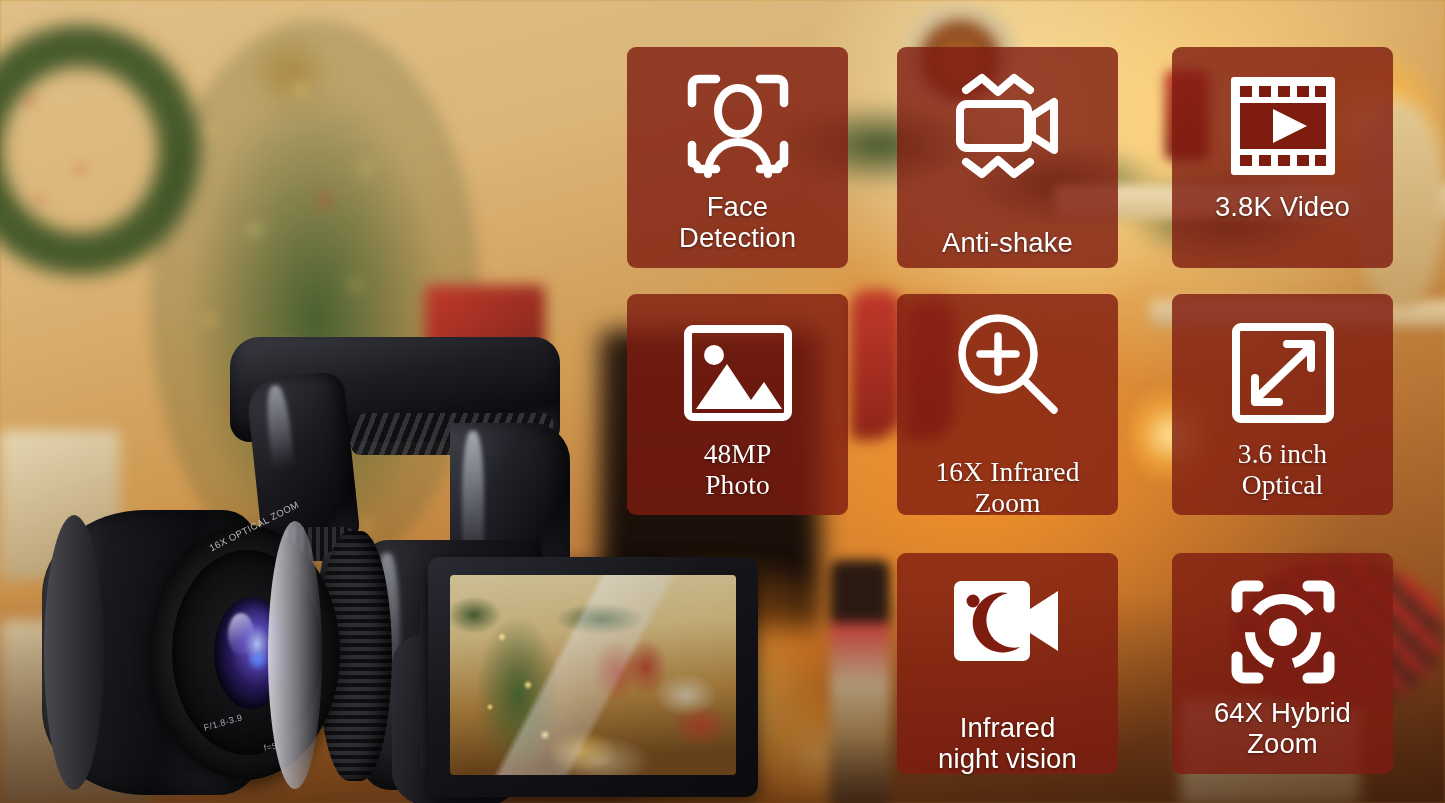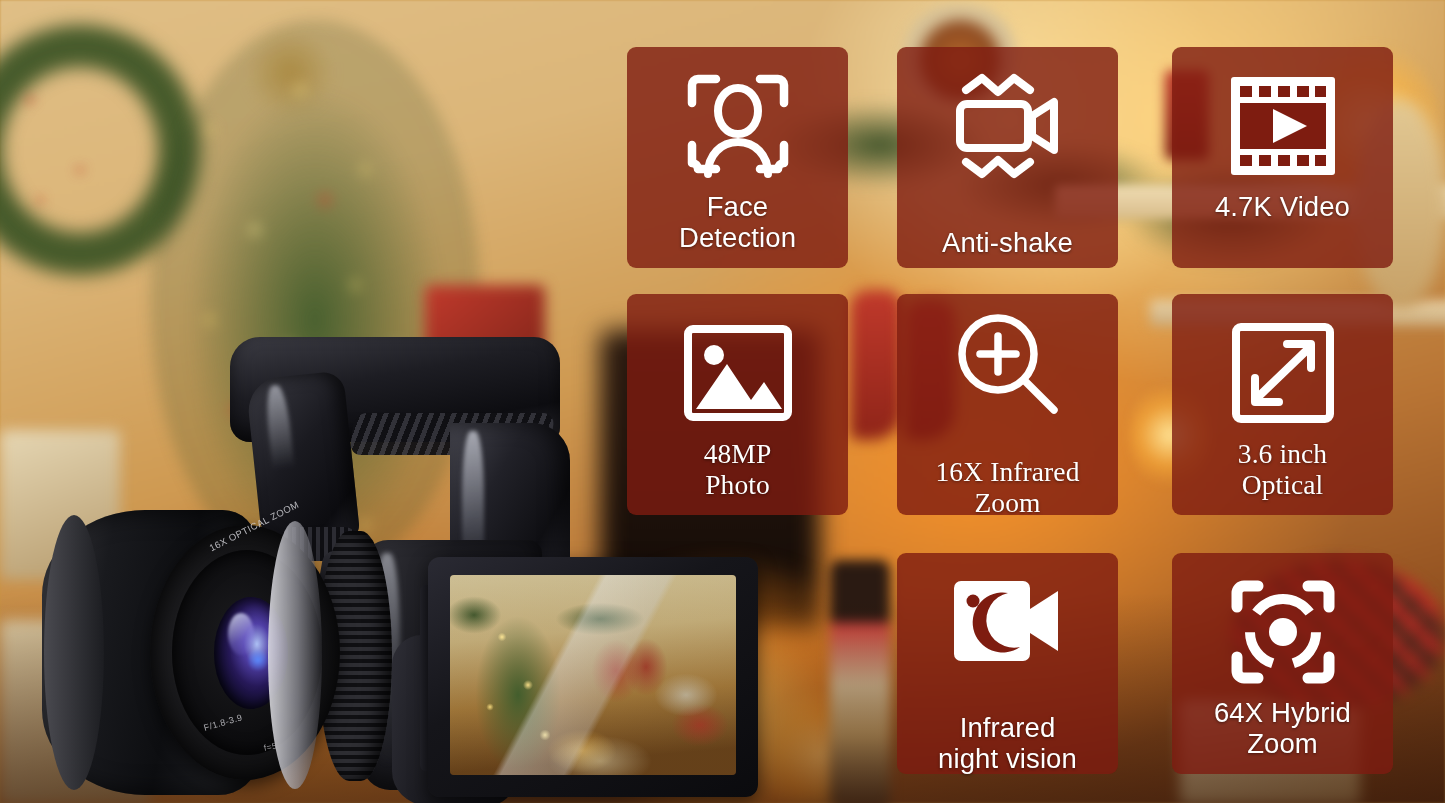--- a/index.html
+++ b/index.html
@@ -499,21 +499,21 @@
           <rect x="30" y="80" width="12" height="11"></rect>
           <rect x="49" y="80" width="12" height="11"></rect>
           <rect x="68" y="80" width="12" height="11"></rect>
           <rect x="86" y="80" width="11" height="11"></rect>
           <rect x="11" y="28" width="86" height="46"></rect>
         </g>
         <polygon points="44,34 78,51 44,68" fill="#fff"></polygon>
       </svg>
     </div>
     <div class="label">
-      <span>4.7K Video</span>
+      <span>3.8K Video</span>
     </div>
   </div>
 
   <div class="tile r2 c1">
     <div class="icon-wrap">
       <svg width="110" height="98" viewBox="0 0 110 98">
         <rect x="5" y="5" width="100" height="88" rx="5" fill="none" stroke="#fff" stroke-width="8"></rect>
         <circle cx="31" cy="31" r="10" fill="#fff"></circle>
         <path d="M13 85 L44 40 L68 76 L81 58 L99 85 Z" fill="#fff"></path>
       </svg>

